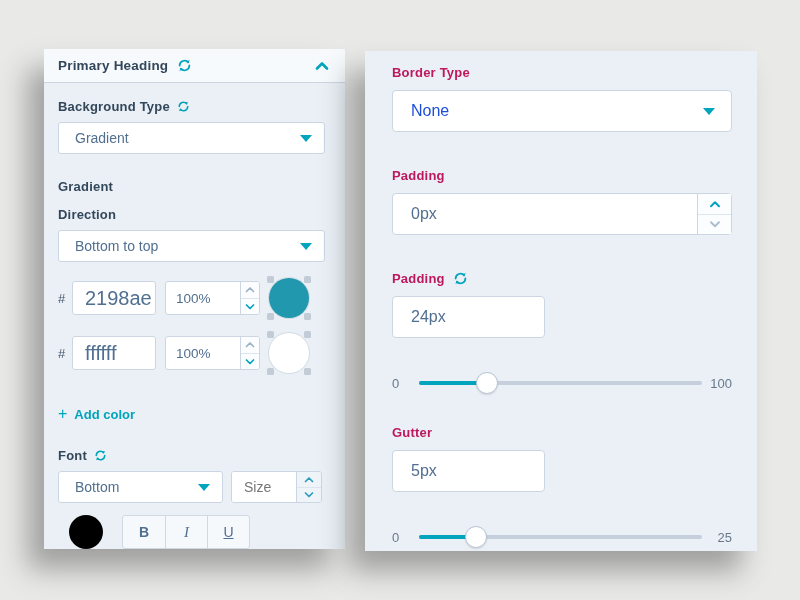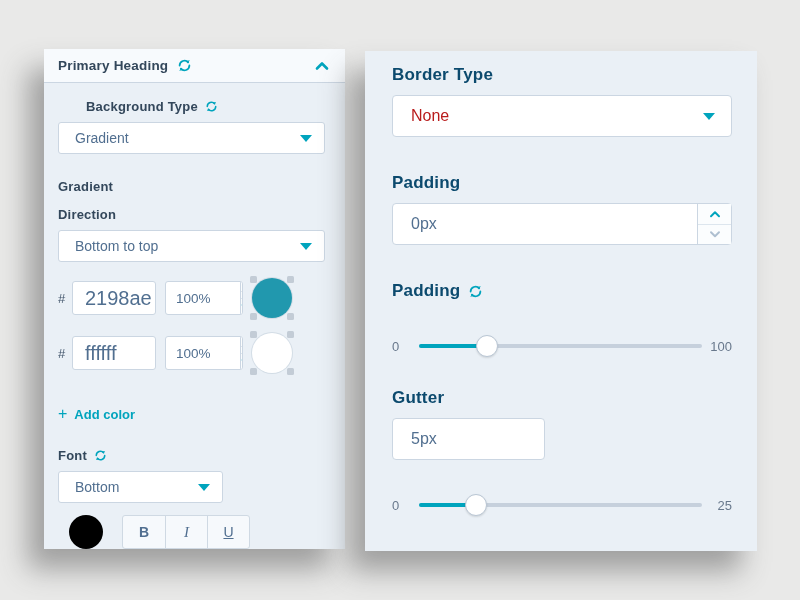--- a/index.html
+++ b/index.html
@@ -24,40 +24,40 @@
     display:flex; align-items:center; padding:0 16px 0 14px;
   }
   .panel-header .title { font-size:13.5px; font-weight:bold; color:#33475b; letter-spacing:.2px; }
   .panel-header .spacer { flex:1; }
   .left-body { padding:0 20px 0 14px; }
 
   .field-label {
     display:flex; align-items:center; gap:7px;
     font-size:13px; font-weight:bold; color:#33475b; letter-spacing:.2px;
   }
-  .mt16{margin-top:16px;margin-left:28px;} .mt8{margin-top:8px;} .mt24{margin-top:25px;}
+  .mt16{margin-top:16px;} .mt8{margin-top:8px;} .mt24{margin-top:25px;}
   .mt14{margin-top:13px;} .mt33{margin-top:33px;} .mt26{margin-top:26px;}
 
   .select {
     background:#fff; border:1px solid #cbd6e2; border-radius:3px;
     display:flex; align-items:center; height:32px; padding:0 12px 0 16px;
     color:#516f90; font-size:14px; cursor:pointer;
   }
   .select .sel-label { flex:1; }
 
   .tri-down { width:0; height:0; border-left:6px solid transparent; border-right:6px solid transparent; border-top:7px solid #00a4bd; }
 
   .color-row { display:flex; align-items:center; margin-top:15px; }
   .hash { font-size:13px; color:#42556b; width:14px; }
   .hex-input {
     width:84px; height:34px; background:#fff; border:1px solid #cbd6e2; border-radius:3px;
     color:#516f90; font-size:20px; padding:0 0 0 12px; font-family:"Liberation Sans",sans-serif;
   }
   .opacity-box {
-    margin-left:9px; height:34px; width:78px; background:#fff;
+    margin-left:9px; height:34px; width:95px; background:#fff;
     border:1px solid #cbd6e2; border-radius:3px; display:flex; overflow:hidden;gap:29px;
   }
   .opacity-box .opacity-value { flex:1; display:flex; align-items:center; padding-left:10px; color:#516f90; font-size:13.5px; }
   .mini-stepper { width:22px; border-left:1px solid #cbd6e2; display:flex; flex-direction:column; }
   .mini-stepper .step { flex:1; display:flex; align-items:center; justify-content:center; background:#fbfdfe; cursor:pointer; }
   .mini-stepper .step:first-child { border-bottom:1px solid #dde6ee; }
 
   .swatch-wrap { position:relative; width:40px; height:40px; margin-left:9px; }
   .swatch-wrap .handle {
     position:absolute; width:7px; height:7px; background:#c3ccd6; border-radius:1.5px;
@@ -96,28 +96,28 @@
     color:#516f90; font-size:14px; cursor:pointer;
   }
   .biu-btn + .biu-btn { border-left:1px solid #cfd9e3; }
   .biu-bold { font-weight:bold; }
   .biu-italic { font-style:italic; font-family:"Liberation Serif",serif; font-size:15px; }
   .biu-underline { text-decoration:underline; }
 
   
   .r-label {
     display:flex; align-items:center; gap:8px;
-    font-size:17px; font-weight:bold; color:#0c4a6e; letter-spacing:.2px;
+    font-size:13px; font-weight:bold; color:#be185d; letter-spacing:.2px;
   }
   .r-select, .r-input-wrap {
     margin-top:10px; background:#fff; border:1px solid #cbd6e2; border-radius:4px;
     height:42px; display:flex; align-items:center;
   }
   .r-select { padding:0 16px 0 18px; cursor:pointer; }
-  .r-select .sel-label { flex:1; color:#b91c1c; font-size:16px; }
+  .r-select .sel-label { flex:1; color:#1d4ed8; font-size:16px; }
   .r-input-wrap input {
     flex:1; border:0; outline:none; background:transparent; color:#516f90; font-size:16px;
     padding-left:18px; font-family:"Liberation Sans",sans-serif; min-width:0;
   }
   .r-stepper { width:34px; align-self:stretch; border-left:1px solid #cbd6e2; display:flex; flex-direction:column; }
   .r-stepper .step { flex:1; display:flex; align-items:center; justify-content:center; background:#fbfdfe; cursor:pointer; }
   .r-stepper .step:first-child { border-bottom:1px solid #dde6ee; }
   .r-small { width:153px; }
   .mt36{margin-top:36px;} .mt30{margin-top:30px;}
 
@@ -265,20 +265,35 @@
             <use href="#sync"></use>
           </svg>
       </span>
     </div>
 
     <div class="font-row">
       <div class="select font-select">
         <span class="sel-label">Bottom</span>
         <span class="tri-down"></span>
       </div>
+      <div class="size-box">
+        <input placeholder="Size" style="">
+        <span class="mini-stepper">
+          <span class="step">
+              <svg width="10" height="7" viewBox="0 0 10 7" stroke="#2c9bc0">
+                <use href="#caret-up-sm"></use>
+              </svg>
+            </span>
+          <span class="step">
+              <svg width="10" height="7" viewBox="0 0 10 7" stroke="#2c9bc0">
+                <use href="#caret-down-sm"></use>
+              </svg>
+            </span>
+        </span>
+      </div>
     </div>
 
     <div class="style-row">
       <span class="font-color-swatch" style="background: rgb(0, 0, 0);"></span>
       <div class="biu-group">
         <span class="biu-btn biu-bold">B</span>
         <span class="biu-btn biu-italic">I</span>
         <span class="biu-btn biu-underline">U</span>
       </div>
     </div>
@@ -316,20 +331,23 @@
   </div>
 
   <div class="r-label mt36">
     <span>Padding</span>
     <span class="sync-icon">
       <svg width="15" height="15" viewBox="0 0 16 16">
           <use href="#sync"></use>
         </svg>
     </span>
   </div>
+  <div class="r-input-wrap r-small">
+    <input readonly="" value="24px" style="">
+  </div>
   <div class="slider-row">
     <span class="slider-min">0</span>
     <div class="slider-track-area">
       <span class="slider-track"></span>
       <span class="slider-fill" style="width: 24%;"></span>
       <span class="slider-thumb" style="left: 24%;"></span>
     </div>
     <span class="slider-max">100</span>
   </div>
 

